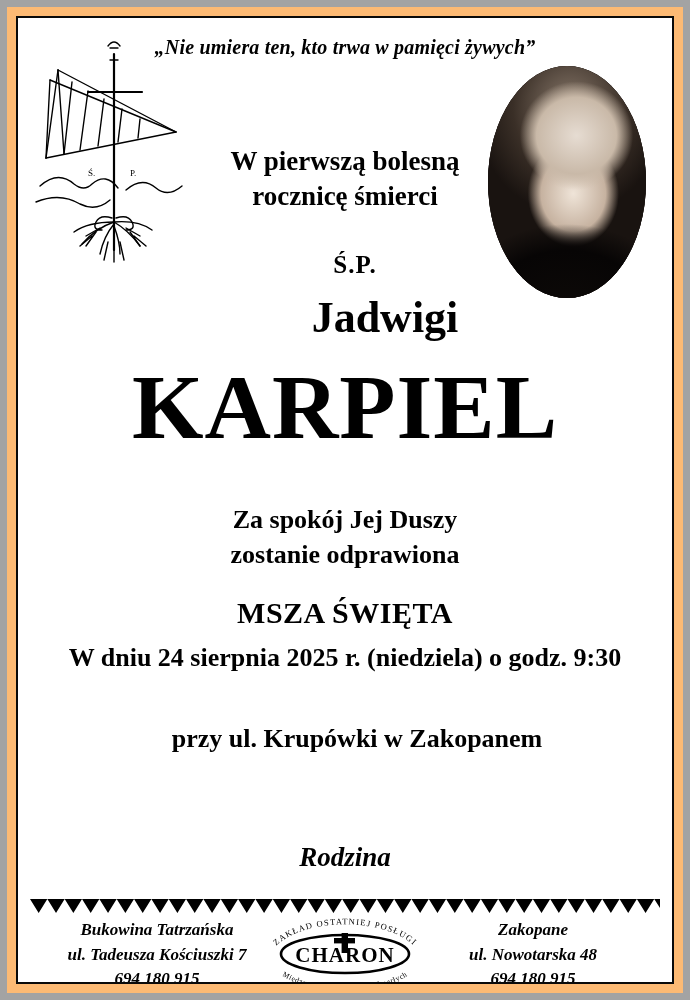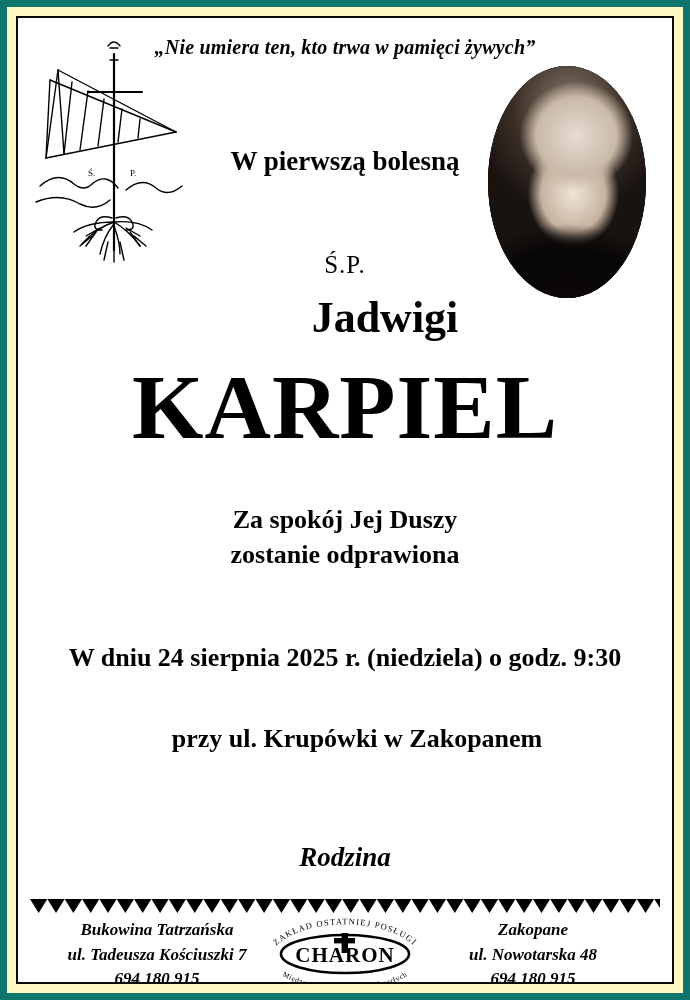--- a/index.html
+++ b/index.html
@@ -13,22 +13,22 @@
     font-family: "Liberation Serif", serif;
     color: #000000;
     overflow: hidden;
   }
 
   .poster {
     position: relative;
     width: 690px;
     height: 1000px;
     box-sizing: border-box;
-    background: #fef9c3;
-    border: 7px solid #0f766e;
+    background: #fdba74;
+    border: 7px solid #a3a3a3;
     padding-left: 12px;
   }
 
   .inner-frame {
     position: absolute;
     left: 9px;
     top: 9px;
     right: 9px;
     bottom: 9px;
     border: 2px solid #0a0a0a;
@@ -90,21 +90,21 @@
 
   
   .line {
     position: absolute;
     width: 100%;
     text-align: center;
     line-height: 1.15;
   }
   .l-intro1 { top: 128px; font-size: 27px; font-weight: bold; }
   .l-intro2 { top: 163px; font-size: 27px; font-weight: bold; }
-  .l-sp     { top: 233px; font-size: 25px; font-weight: normal; letter-spacing: 1px; }
+  .l-sp     { top: 233px; font-size: 25px; font-weight: bold; letter-spacing: 1px; margin-left: 10px; }
   .l-first  { top: 275px; font-size: 44px; font-weight: bold; margin-left: 40px; }
   .l-last   { top: 337px; font-size: 92px; font-weight: bold; letter-spacing: 1px; }
 
   .l-za1    { top: 487px; font-size: 26px; font-weight: bold; }
   .l-za2    { top: 522px; font-size: 26px; font-weight: bold; }
   .l-msza   { top: 578px; font-size: 30px; font-weight: bold; letter-spacing: 0.5px; }
   .l-d1     { top: 625px; font-size: 26px; font-weight: bold; }
   .l-d2     { top: 669px; font-size: 26px; font-weight: bold; }
   .l-d3     { top: 706px; font-size: 26px; font-weight: bold; margin-left: 12px; }
 
@@ -201,26 +201,28 @@
         <text x="104" y="140" font-family="'Liberation Serif', serif" font-size="9" fill="#000">P.</text>
       </svg>
     </div>
 
     <div class="portrait">
       <div class="ph-face"></div>
       <div class="ph-shoulder"></div>
     </div>
 
     <div class="line l-intro1">W pierwszą bolesną</div>
+    <div class="line l-intro2">rocznicę śmierci</div>
     <div class="line l-sp">Ś.P.</div>
     <div class="line l-first">Jadwigi</div>
     <div class="line l-last">KARPIEL</div>
 
     <div class="line l-za1">Za spokój Jej Duszy</div>
     <div class="line l-za2">zostanie odprawiona</div>
+    <div class="line l-msza">MSZA ŚWIĘTA</div>
     <div class="line l-d1">W dniu 24 sierpnia 2025 r. (niedziela) o godz. 9:30</div>
     <div class="line l-d3">przy ul. Krupówki w Zakopanem</div>
 
     <div class="line l-family">Rodzina</div>
 
     <div class="zigzag">
       <svg viewBox="0 0 654 14" width="100%" height="14" preserveAspectRatio="none" aria-hidden="true">
         <path d="M0 0 L9 14 L18 0 L27 14 L36 0 L45 14 L54 0 L63 14 L72 0 L81 14 L90 0 L99 14 L108 0 L117 14 L126 0 L135 14 L144 0 L153 14 L162 0 L171 14 L180 0 L189 14 L198 0 L207 14 L216 0 L225 14 L234 0 L243 14 L252 0 L261 14 L270 0 L279 14 L288 0 L297 14 L306 0 L315 14 L324 0 L333 14 L342 0 L351 14 L360 0 L369 14 L378 0 L387 14 L396 0 L405 14 L414 0 L423 14 L432 0 L441 14 L450 0 L459 14 L468 0 L477 14 L486 0 L495 14 L504 0 L513 14 L522 0 L531 14 L540 0 L549 14 L558 0 L567 14 L576 0 L585 14 L594 0 L603 14 L612 0 L621 14 L630 0 L639 14 L648 0 L654 9 L654 0 Z" fill="#000"></path>
       </svg>
     </div>

